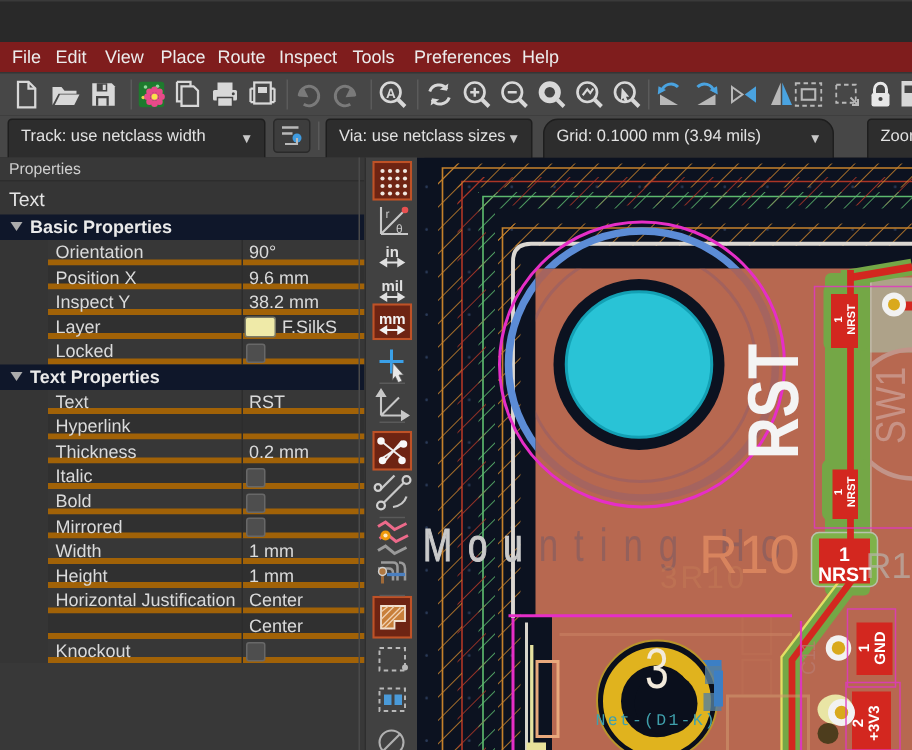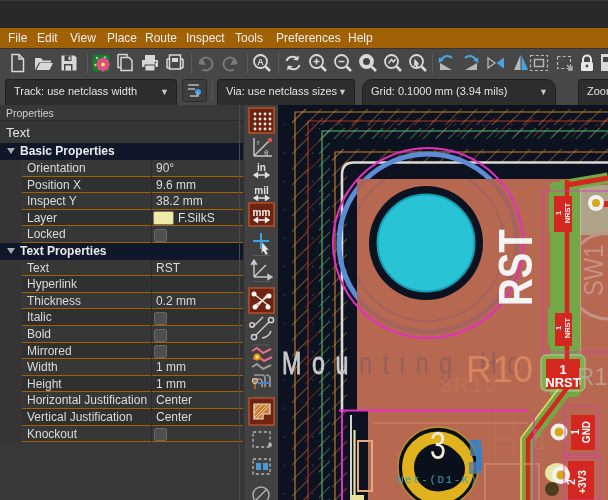--- a/index.html
+++ b/index.html
@@ -1,33 +1,33 @@
 <!DOCTYPE html>
 <html><head>
 <meta charset="utf-8">
 <style>
   html,body{margin:0;padding:0;width:608px;height:500px;overflow:hidden;background:#262626;
     font-family:"Liberation Sans",sans-serif;}
   .abs{position:absolute;}
   #titlebar{left:0;top:0;width:608px;height:28px;background:#292929;border-top:1px solid #3a3a3a;box-sizing:border-box;}
-  #menubar{left:0;top:28px;width:608px;height:20px;background:#a16207;}
+  #menubar{left:0;top:28px;width:608px;height:20px;background:#7f1d1d;}
   #menubar span{position:absolute;top:3px;font-size:12px;color:#ececec;}
   #tb1{left:0;top:48px;width:608px;height:29px;background:#474747;border-top:1px solid #353535;box-sizing:border-box;}
   #tb2{left:0;top:77px;width:608px;height:28px;background:#474747;}
   .combo{position:absolute;top:2px;height:40px;background:#2d2d2d;border:1px solid #1e1e1e;border-radius:3px;
     color:#e2e2e2;font-size:11px;line-height:23px;padding-left:8px;box-sizing:border-box;}
   .combo .arr{position:absolute;right:7px;top:1px;color:#c8c8c8;font-size:9px;}
   #panel{left:0;top:105px;width:243px;height:395px;background:#353535;padding-left:40px;}
   #ptab{position:absolute;left:0;top:0;width:243px;height:15px;background:#383838;border-bottom:1px solid #2d2d2d;}
   #ptab span{position:absolute;left:6px;top:2px;font-size:10.5px;color:#cfcfcf;}
   #ptext{position:absolute;left:6px;top:20px;font-size:13px;color:#e4e4e4;}
   .ghdr{position:absolute;left:0;width:243px;height:17px;background:#0f172a;}
   .ghdr b{position:absolute;left:20px;top:1px;font-size:12px;color:#eaeaea;}
   .ghdr i{position:absolute;left:7px;top:5px;width:0;height:0;border-left:4.5px solid transparent;border-right:4.5px solid transparent;border-top:6px solid #ababab;}
-  .prow{position:absolute;left:22px;width:226px;height:16.6px;border-bottom:1px solid #a16207;box-sizing:border-box;}
+  .prow{position:absolute;left:32px;width:226px;height:16.6px;border-bottom:4px solid #a16207;box-sizing:border-box;}
   .prow .l{position:absolute;left:5px;top:1px;font-size:12px;color:#dadada;white-space:nowrap;}
   .prow .v{position:absolute;left:134px;top:1px;font-size:12px;color:#dadada;white-space:nowrap;}
   .prow .cdiv{position:absolute;left:129px;top:0;width:1px;height:16.6px;background:#2c2c2c;}
   .rA{background:#373737;}
   .rB{background:#303030;}
   .cb{position:absolute;left:132px;top:2.5px;width:11px;height:11px;background:#4e4e4e;border:1px solid #686868;border-radius:2px;}
   #vtb{left:243px;top:105px;width:35px;height:395px;background:#414141;border-left:1px solid #2e2e2e;box-sizing:border-box;}
   #canvas{left:278px;top:105px;width:330px;height:395px;}
 </style>
 </head>
@@ -292,21 +292,20 @@
       <span class="l">Height</span>
       <span class="cdiv"></span>
       <span class="v">1 mm</span>
     </div>
   <div class="prow rA" style="top:287.4px;">
       <span class="l">Horizontal Justification</span>
       <span class="cdiv"></span>
       <span class="v">Center</span>
     </div>
   <div class="prow rB" style="top:304px;">
-      <span class="l">Vertical Justification</span>
       <span class="cdiv"></span>
       <span class="v">Center</span>
     </div>
   <div class="prow rA" style="top:320.6px;">
       <span class="l">Knockout</span>
       <span class="cdiv"></span>
       <span class="cb"></span>
     </div>
   <div class="abs" style="left:0;top:337.2px;width:243px;height:58px;background:#383838;"></div>
   <div class="abs" style="left:239px;top:0;width:1px;height:395px;background:#4a4a4a;"></div>

